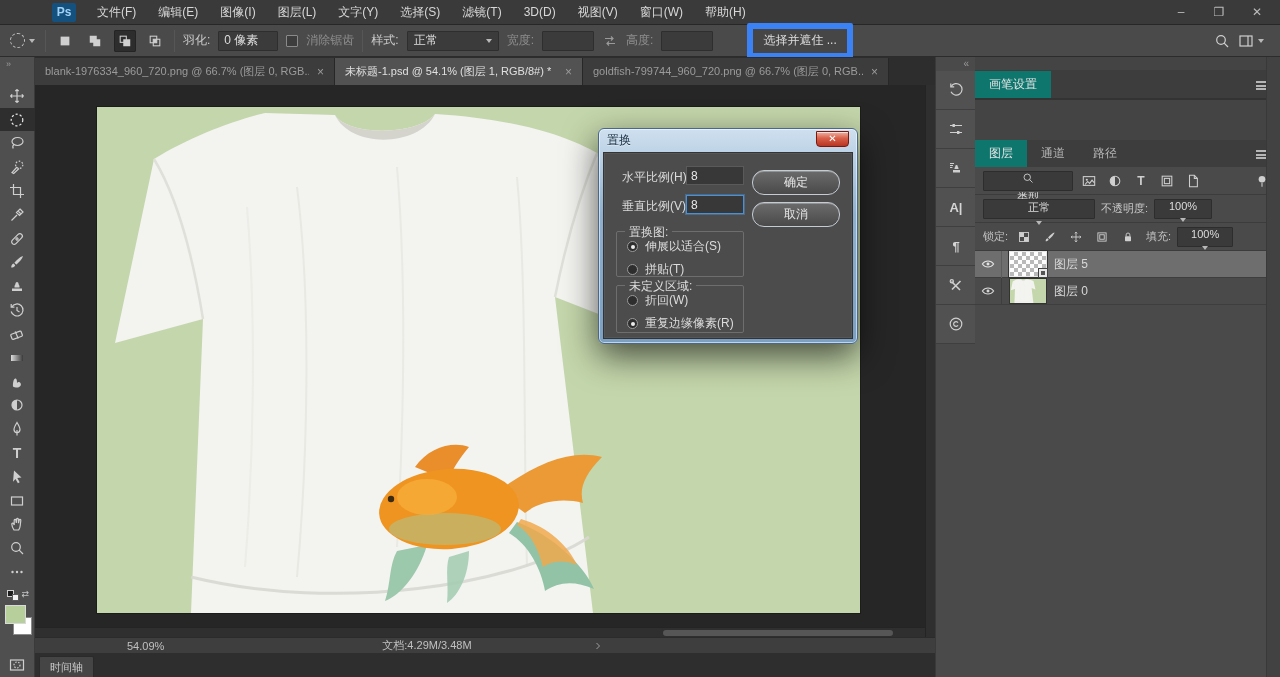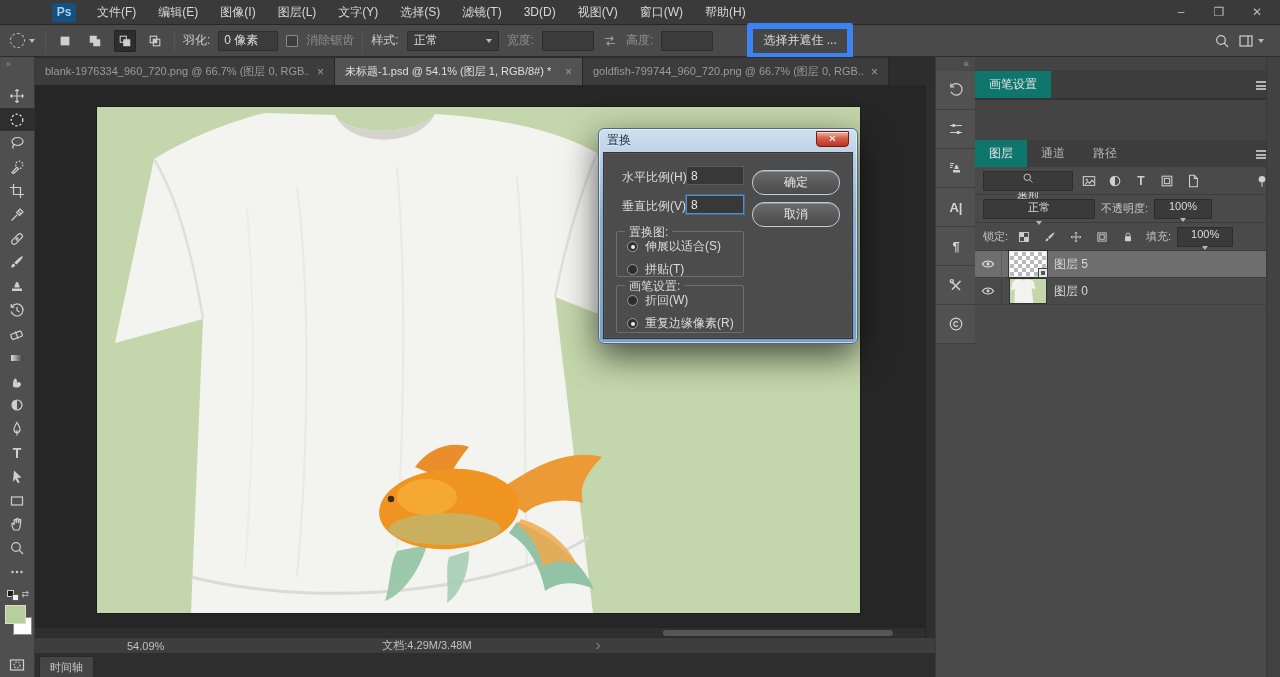--- a/index.html
+++ b/index.html
@@ -800,21 +800,21 @@
         <span class="radio selected"></span>
         <span class="radio-label">伸展以适合(S)</span>
       </div>
       <div class="radio-row">
         <span class="radio"></span>
         <span class="radio-label">拼贴(T)</span>
       </div>
     </div>
 
     <div class="groupbox" style="top:132px;height:48px">
-      <span class="group-legend">画笔设置:</span>
+      <span class="group-legend">未定义区域:</span>
       <div class="radio-row">
         <span class="radio"></span>
         <span class="radio-label">折回(W)</span>
       </div>
       <div class="radio-row">
         <span class="radio selected"></span>
         <span class="radio-label">重复边缘像素(R)</span>
       </div>
     </div>
   </div>

